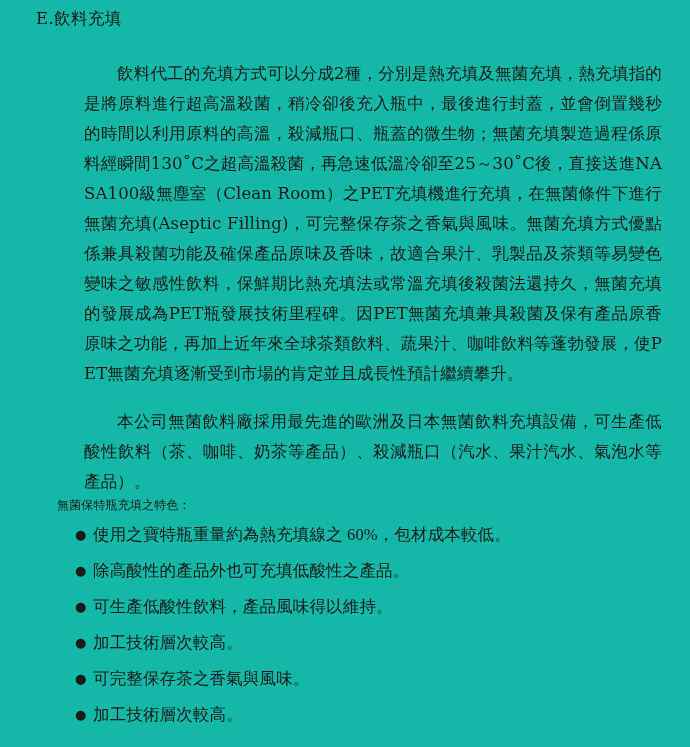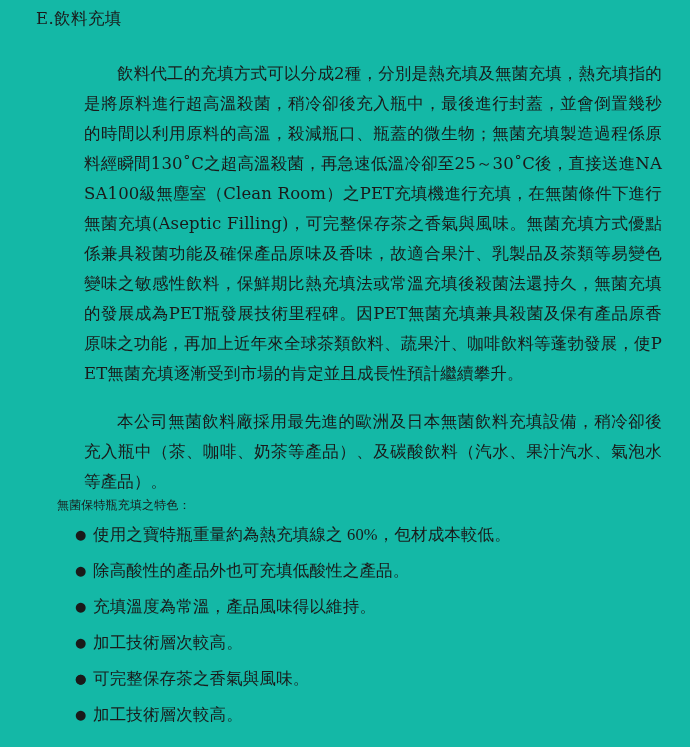--- a/index.html
+++ b/index.html
@@ -98,36 +98,36 @@
 </style>
 </head>
 <body>
 
 <div class="page">
 
   <div class="section-heading">E.飲料充填</div>
 
   <p class="para p1">飲料代工的充填方式可以分成2種，分別是熱充填及無菌充填，熱充填指的是將原料進行超高溫殺菌，稍冷卻後充入瓶中，最後進行封蓋，並會倒置幾秒的時間以利用原料的高溫，殺減瓶口、瓶蓋的微生物；無菌充填製造過程係原料經瞬間130˚C之超高溫殺菌，再急速低溫冷卻至25～30˚C後，直接送進NASA100級無塵室（Clean Room）之PET充填機進行充填，在無菌條件下進行無菌充填(Aseptic Filling)，可完整保存茶之香氣與風味。無菌充填方式優點係兼具殺菌功能及確保產品原味及香味，故適合果汁、乳製品及茶類等易變色變味之敏感性飲料，保鮮期比熱充填法或常溫充填後殺菌法還持久，無菌充填的發展成為PET瓶發展技術里程碑。因PET無菌充填兼具殺菌及保有產品原香原味之功能，再加上近年來全球茶類飲料、蔬果汁、咖啡飲料等蓬勃發展，使PET無菌充填逐漸受到市場的肯定並且成長性預計繼續攀升。</p>
 
-  <p class="para p2">本公司無菌飲料廠採用最先進的歐洲及日本無菌飲料充填設備，稍冷卻後充入瓶中（茶、咖啡、奶茶等產品）、及碳酸飲料（汽水、果汁汽水、氣泡水等產品）。</p>
+  <p class="para p2">本公司無菌飲料廠採用最先進的歐洲及日本無菌飲料充填設備，可生產低酸性飲料（茶、咖啡、奶茶等產品）、殺減瓶口（汽水、果汁汽水、氣泡水等產品）。</p>
 
   <div class="list-intro">無菌保特瓶充填之特色：</div>
 
   <ul class="bullets">
     <li>
       <span class="bullet-dot">●</span>
       <span class="bullet-text">使用之寶特瓶重量約為熱充填線之 60%，包材成本較低。</span>
     </li>
     <li>
       <span class="bullet-dot">●</span>
       <span class="bullet-text">除高酸性的產品外也可充填低酸性之產品。</span>
     </li>
     <li>
       <span class="bullet-dot">●</span>
-      <span class="bullet-text">充填溫度為常溫，產品風味得以維持。</span>
+      <span class="bullet-text">可生產低酸性飲料，產品風味得以維持。</span>
     </li>
     <li>
       <span class="bullet-dot">●</span>
       <span class="bullet-text">加工技術層次較高。</span>
     </li>
     <li>
       <span class="bullet-dot">●</span>
     </li>
     <li>
       <span class="bullet-dot">●</span>

